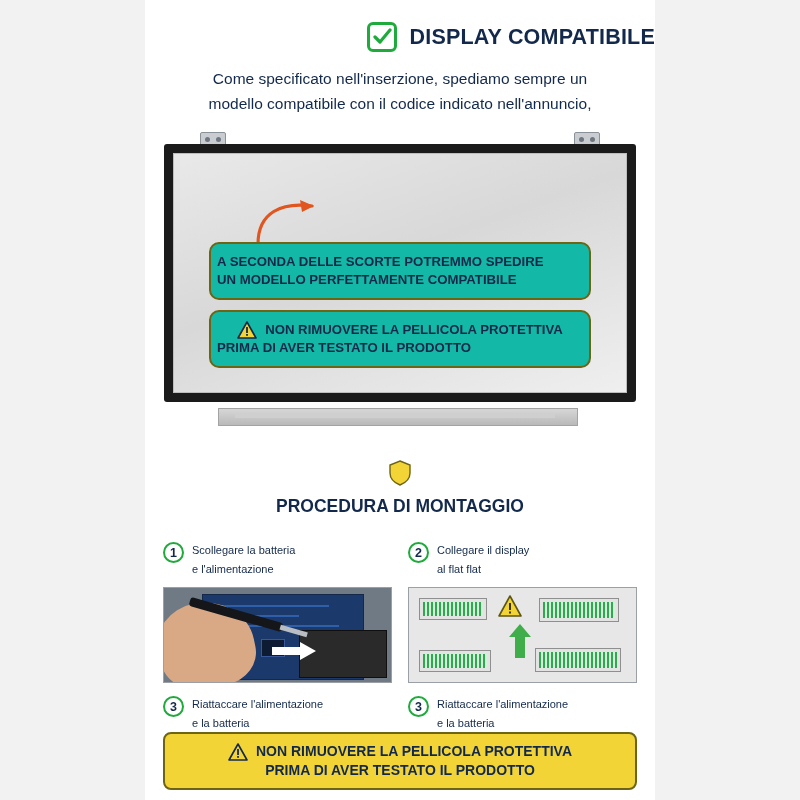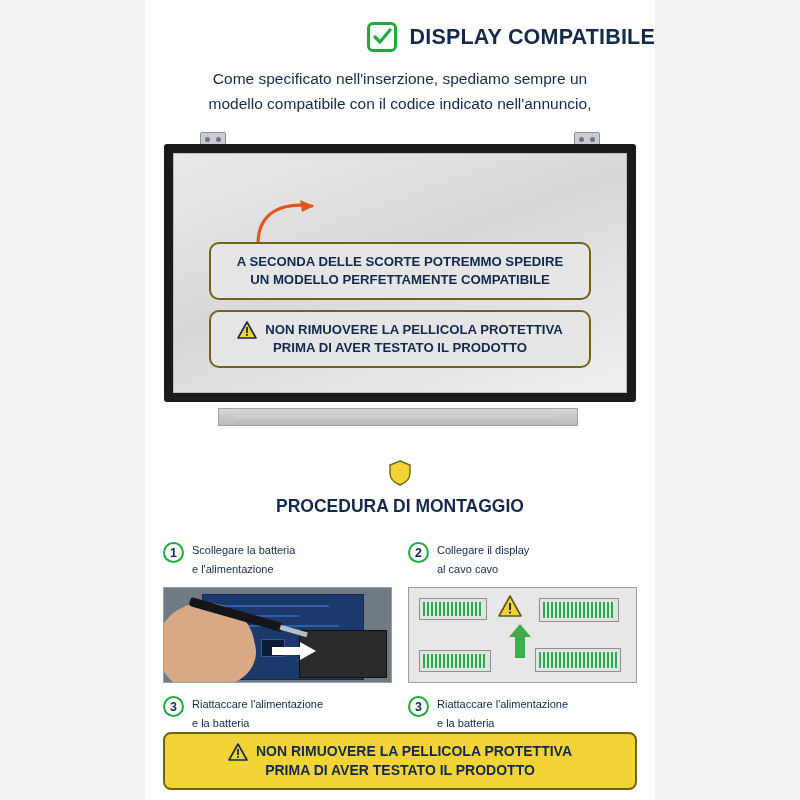--- a/index.html
+++ b/index.html
@@ -141,24 +141,24 @@
     width: 320px;
     height: 5px;
     background: #cfcfcf;
   }
 
   .yellow-box {
     position: absolute;
     left: 50%;
     transform: translateX(-50%);
     width: 382px;
-    background: #e5e5e5;
+    background: #14b8a6;
     border: 2px solid #6d6414;
     border-radius: 10px;
-    text-align: center;
+    text-align: left;
     color: #13294b;
     font-weight: bold;
     font-size: 13.2px;
     line-height: 18px;
     padding: 9px 6px;
     box-sizing: border-box;
   }
   .yellow-box.one { top: 110px; }
   .yellow-box.two { top: 178px; }
   .warn-row {
@@ -419,21 +419,21 @@
         <span class="step-num">1</span>
         <span class="step-text">
           <span>Scollegare la batteria</span><br>
           <span>e l'alimentazione</span>
         </span>
       </div>
       <div class="step">
         <span class="step-num">2</span>
         <span class="step-text">
           <span>Collegare il display</span><br>
-          <span>al cavo cavo</span>
+          <span>al flat flat</span>
         </span>
       </div>
     </div>
 
     <div class="photos">
       <div class="photo left-photo">
         <div class="mb">
           <span class="trace" style="left:6px;top:10px;width:120px;height:2px;"></span>
           <span class="trace" style="left:6px;top:20px;width:90px;height:2px;"></span>
           <span class="trace" style="left:6px;top:30px;width:130px;height:2px;"></span>

